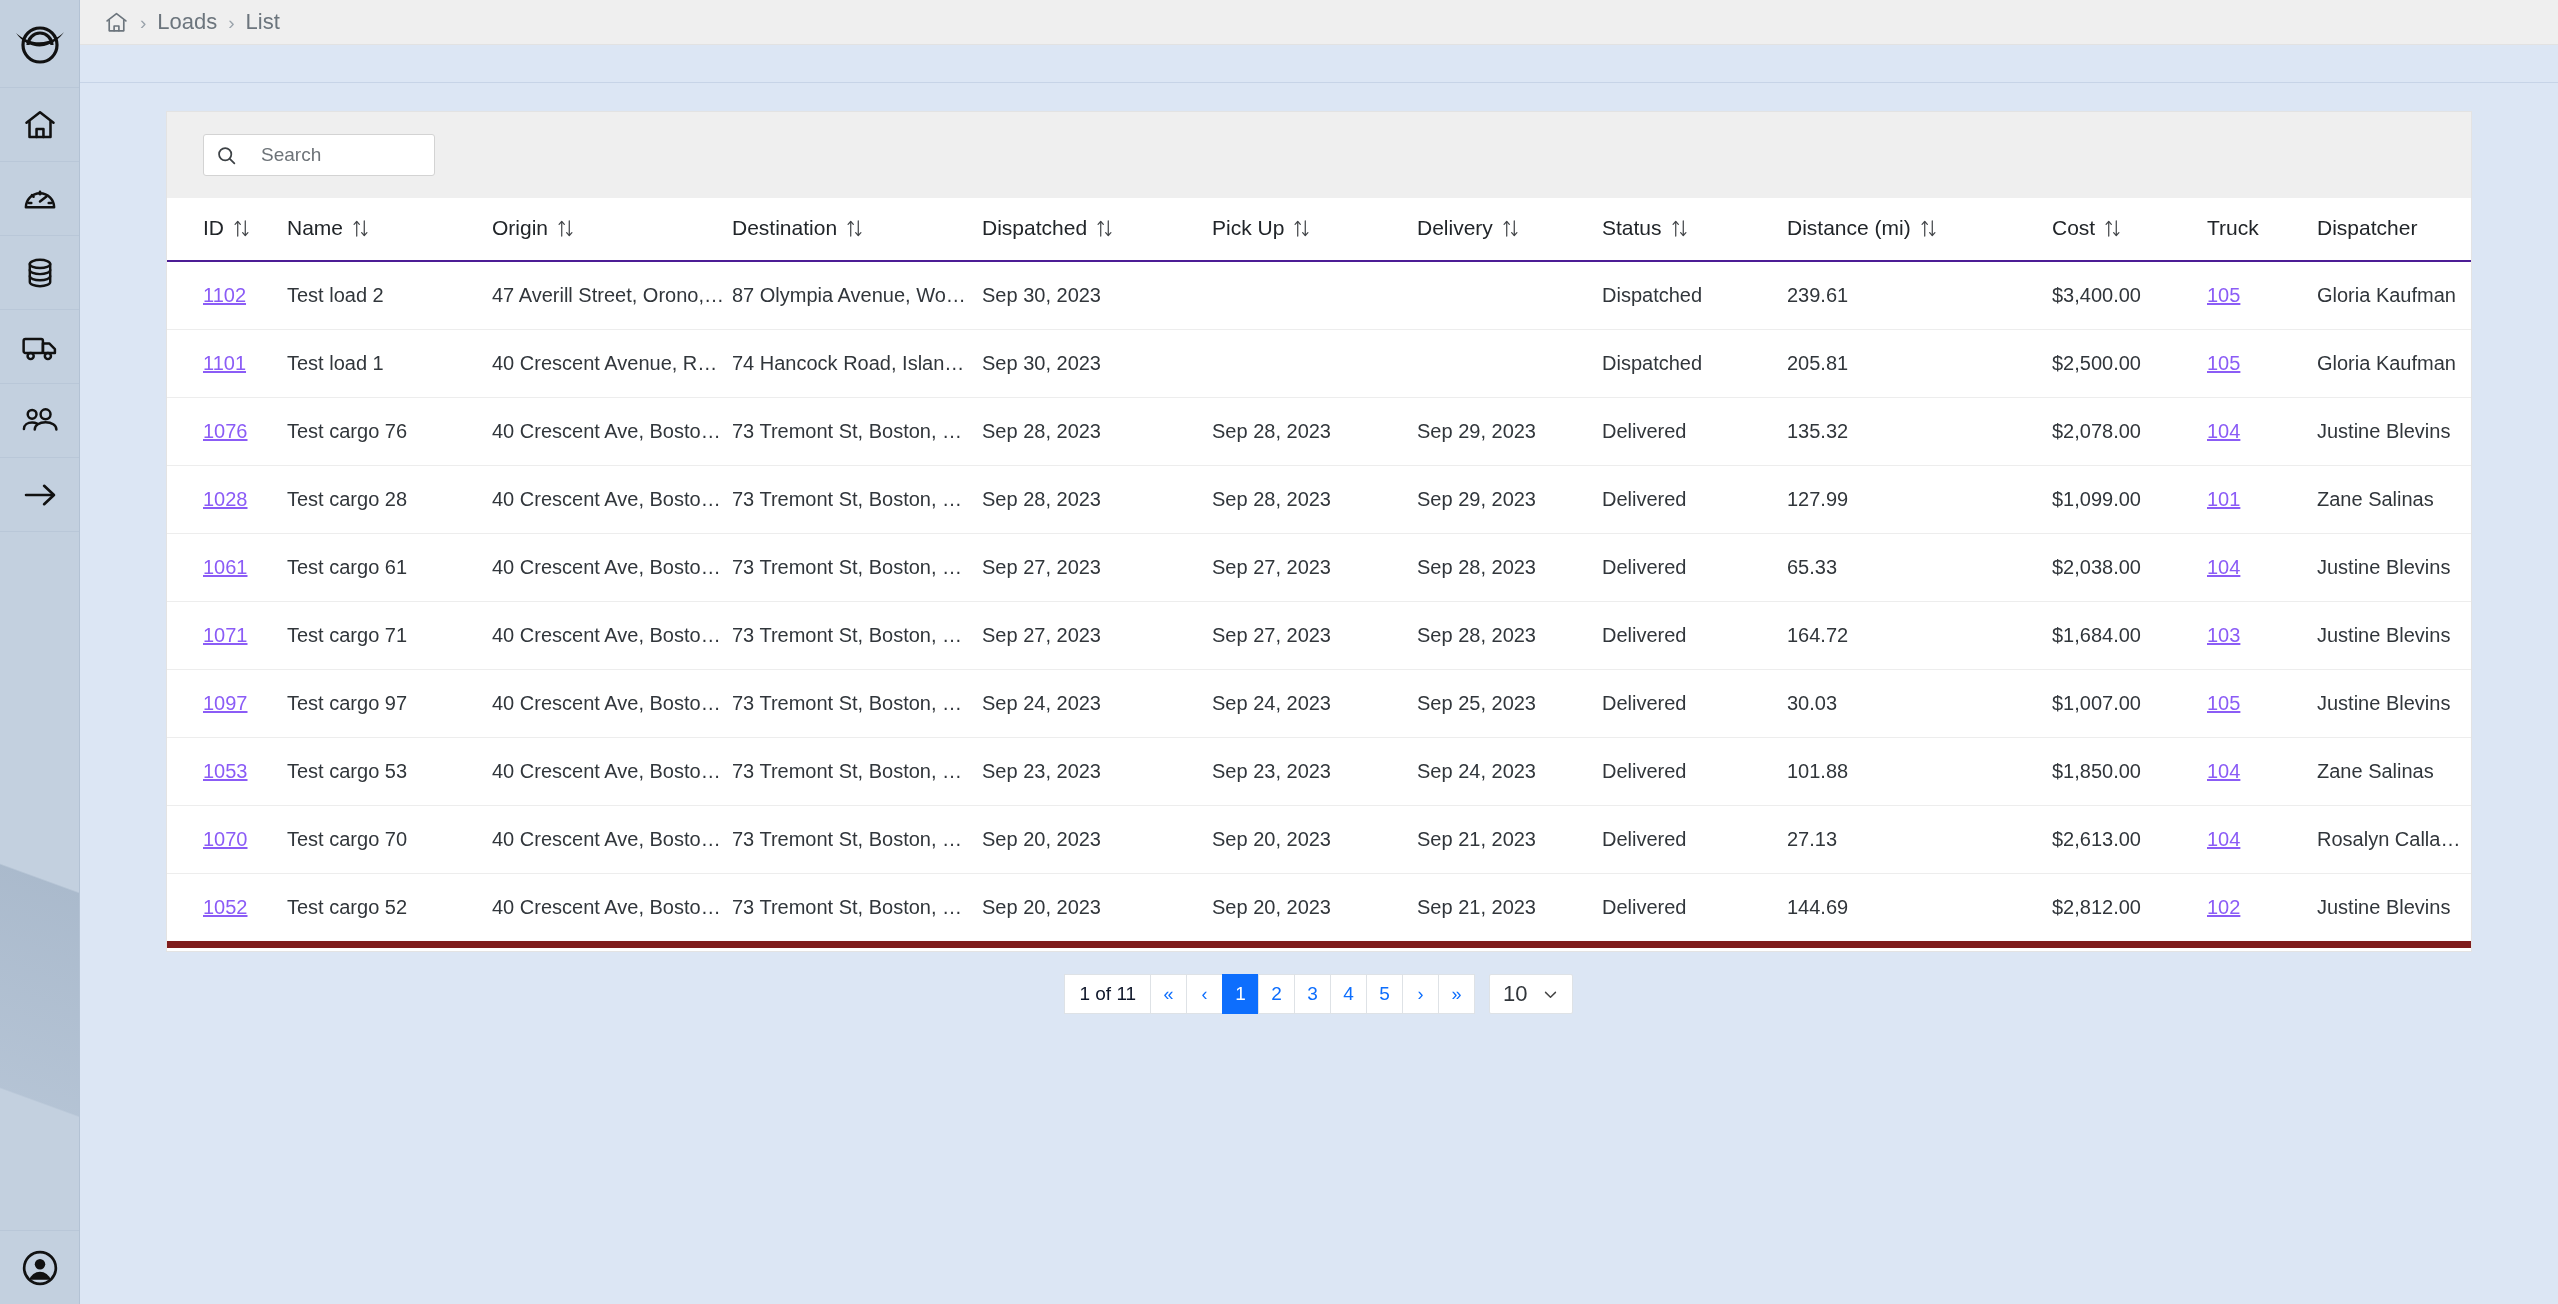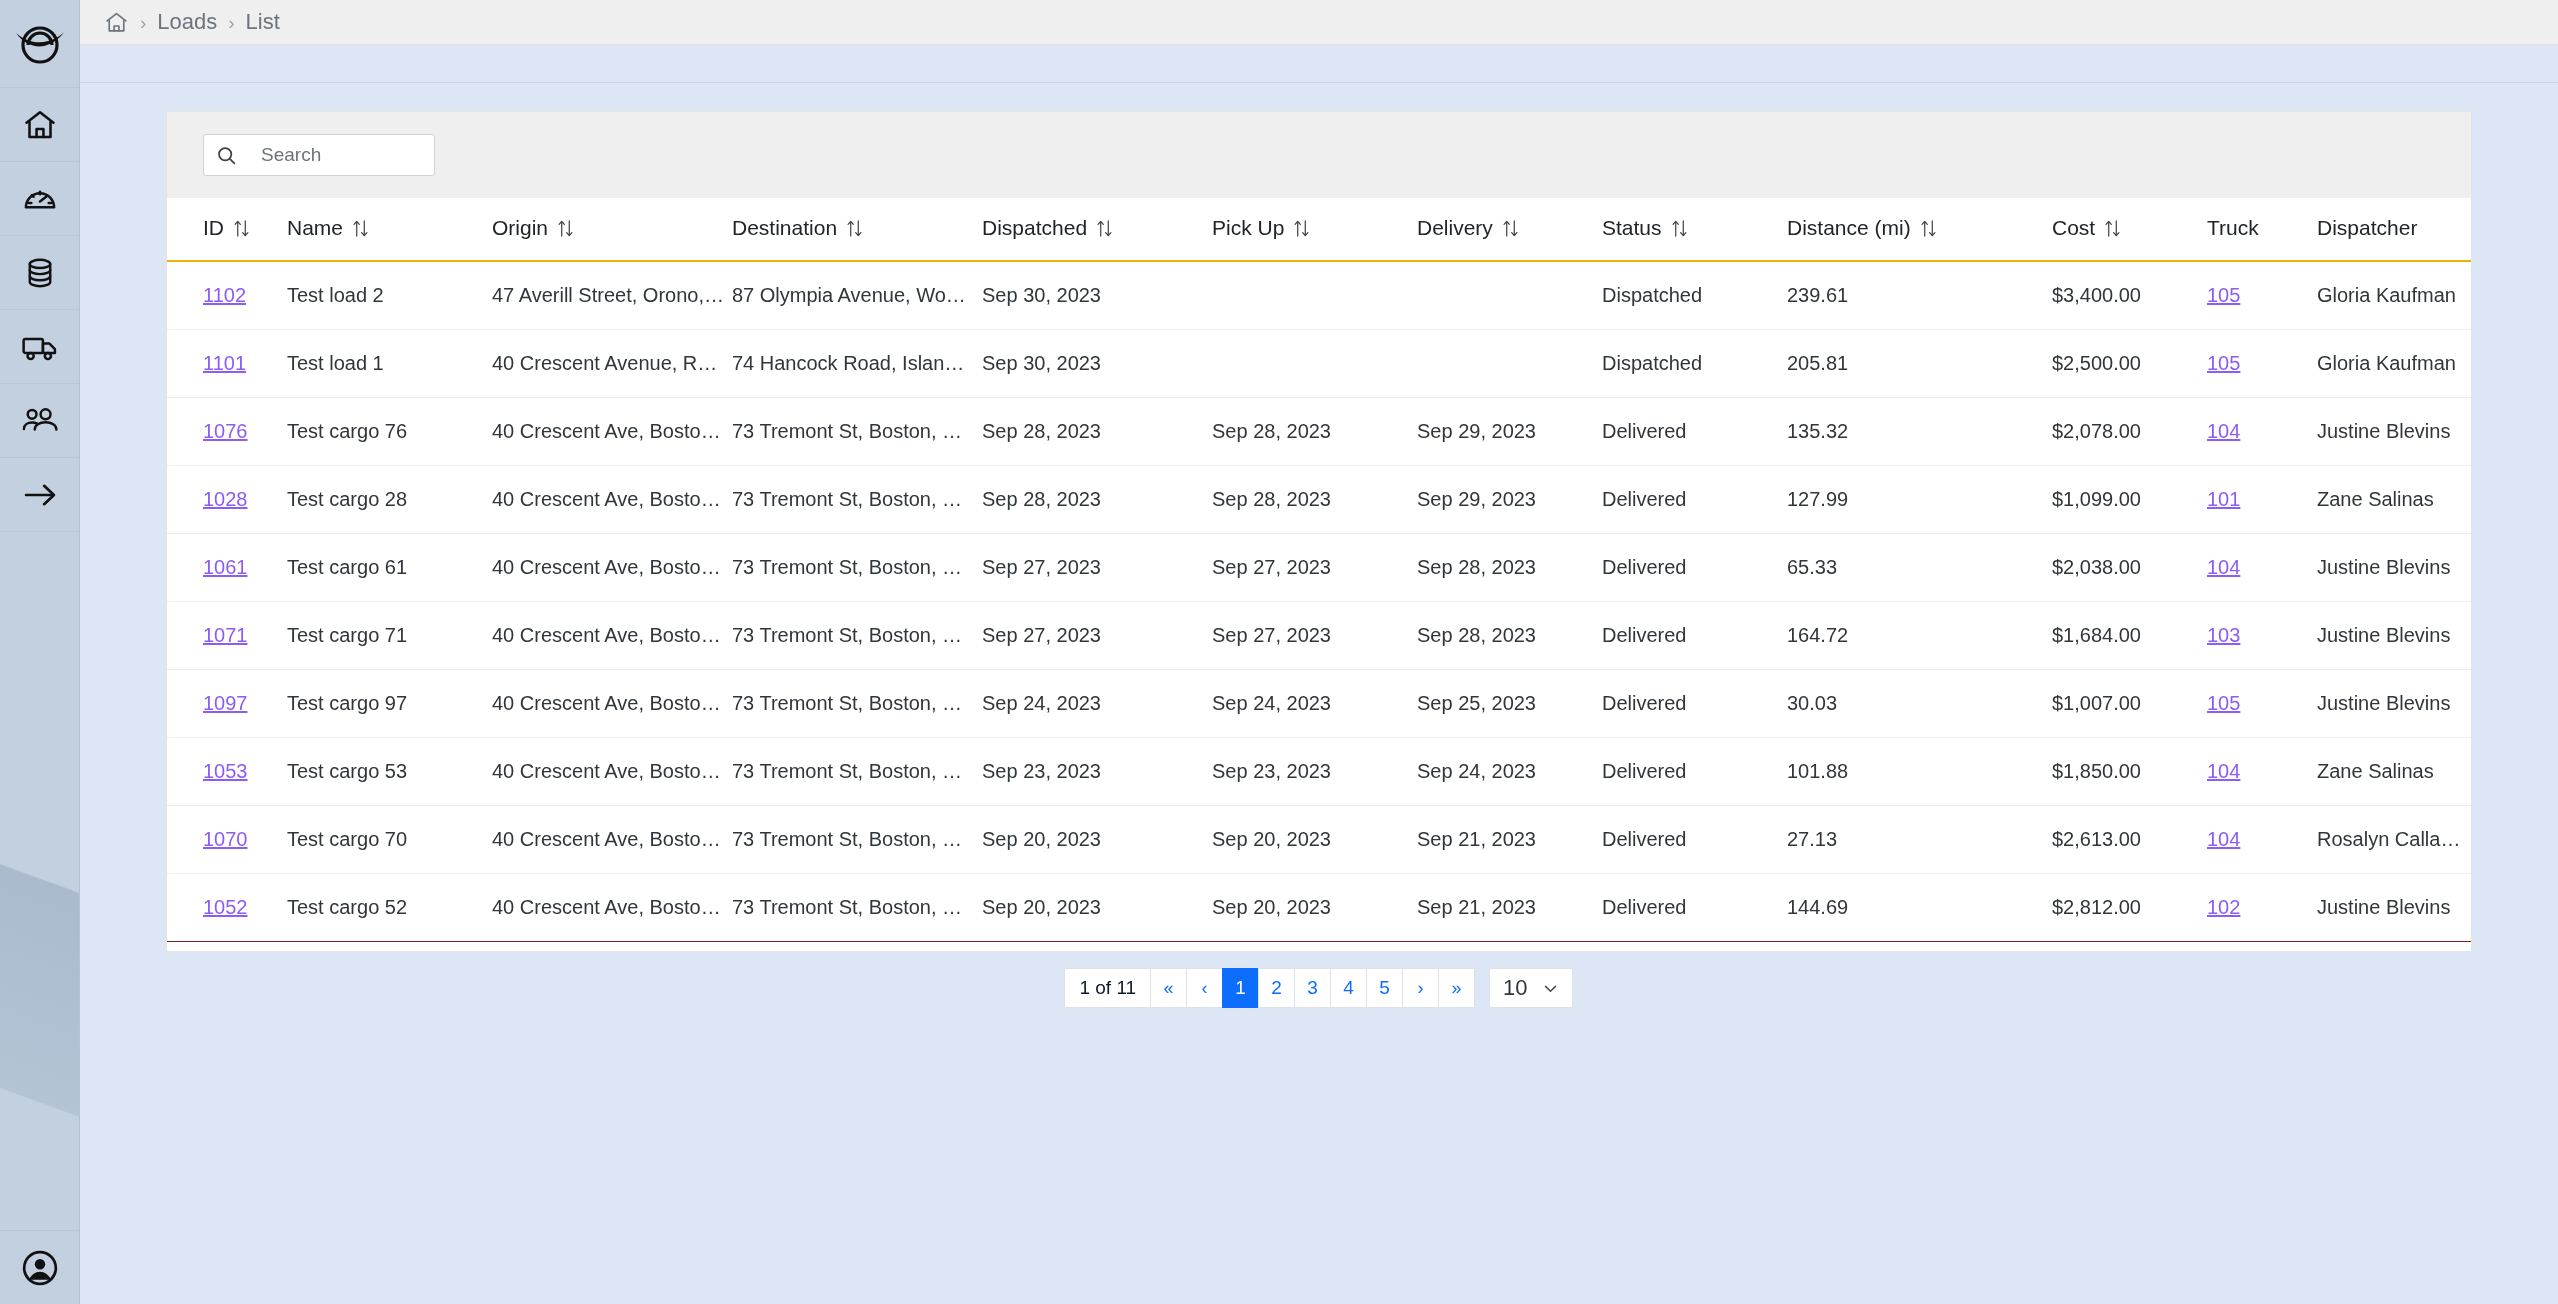--- a/index.html
+++ b/index.html
@@ -105,37 +105,37 @@
     font-family: "Liberation Sans", sans-serif;
     width: 170px; background: transparent;
   }
   .search-input::placeholder { color: #6d7378; }
 
   table { width: 100%; border-collapse: collapse; table-layout: fixed; }
   thead th {
     text-align: left;
     font-size: 21px; font-weight: 400; color: #212529;
     padding: 18px 8px 20px 0;
-    border-bottom: 2px solid #eab308;
+    border-bottom: 2px solid #4c1d95;
     white-space: nowrap;
     vertical-align: middle;
     margin-left: 40px;
   }
   thead th:first-child { padding-left: 36px; }
   .th-in { display: inline-flex; align-items: center; gap: 9px; }
   .sort-ico { display: inline-block; opacity: .85; }
 
   tbody td {
     font-size: 20px; color: #31363b; font-weight: 400;
     padding: 22px 8px 22px 0;
     border-bottom: 1px solid #ededed;
     white-space: nowrap; overflow: hidden; text-overflow: ellipsis;
   }
   tbody td:first-child { padding-left: 36px; }
-  tbody tr:last-child td { border-bottom: 1px solid #7f1d1d; }
+  tbody tr:last-child td { border-bottom: 7px solid #7f1d1d; }
   .lnk { color: #8b5cf6; text-decoration: underline; cursor: pointer; }
 
   
   .c-id   { width: 120px; }
   .c-name { width: 205px; }
   .c-org  { width: 240px; }
   .c-dst  { width: 250px; }
   .c-disp { width: 230px; }
   .c-pick { width: 205px; }
   .c-del  { width: 185px; }

